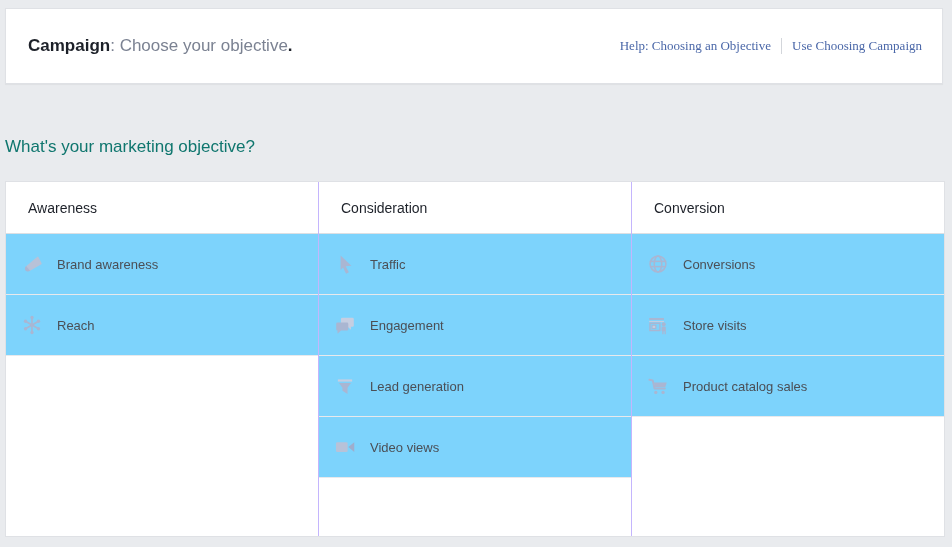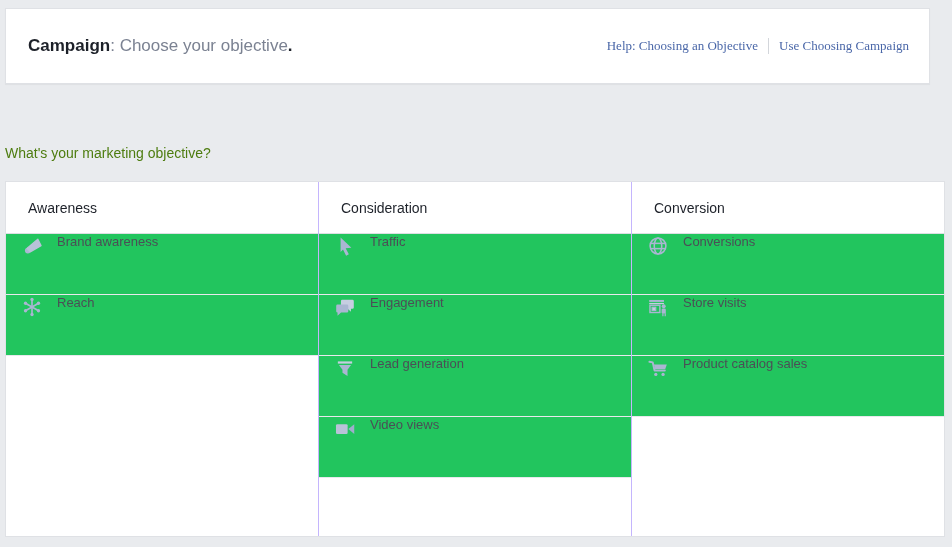--- a/index.html
+++ b/index.html
@@ -5,53 +5,53 @@
   html,body{margin:0;padding:0;}
   body{
     background:#e9ebee;
     font-family:"Liberation Sans","DejaVu Sans",sans-serif;
     -webkit-font-smoothing:antialiased;
   }
   .stage{position:relative;width:952px;height:547px;background:#e9ebee;overflow:hidden;}
 
   
   .topbar{
-    position:absolute;left:5px;right:22px;top:8px;height:76px;
+    position:absolute;left:5px;right:9px;top:8px;height:76px;
     background:#ffffff;border:1px solid #dfe1e5;box-sizing:border-box;
     box-shadow:0 1px 1px rgba(0,0,0,.04);
     display:flex;align-items:center;justify-content:space-between;
     padding:0 20px 0 22px;
   }
   .step-title{font-size:17px;color:#7b8292;white-space:pre;}
   .step-title .strong{font-weight:bold;color:#1d2129;}
   .topbar-links{display:flex;align-items:center;font-size:13px;font-family:Liberation Serif, serif;}
   .topbar-links a{color:#4a67a8;text-decoration:none;cursor:pointer;}
   .link-divider{width:1px;height:16px;background:#d3d6db;margin:0 10px;}
 
   
-  .question{position:absolute;left:5px;top:137px;font-size:14px;color:#4d7c0f;margin-top:8px;}
+  .question{position:absolute;left:5px;top:137px;font-size:17px;color:#0f766e;}
 
   
   .panel{
     position:absolute;left:5px;right:7px;top:181px;height:356px;
     background:#ffffff;border:1px solid #dfe1e5;box-sizing:border-box;
     display:flex;
   }
   .col{flex:1 1 0;display:flex;flex-direction:column;min-width:0;}
   .col + .col{border-left:1px solid #c4b5fd;}
   .col-header{
     height:52px;box-sizing:border-box;flex:0 0 52px;
     display:flex;align-items:center;padding-left:22px;
     font-size:14px;font-weight:normal;color:#1d2129;
     border-bottom:1px solid #dcdfe3;
   }
   .row{
     height:61px;box-sizing:border-box;flex:0 0 61px;
-    display:flex;padding-left:14px;
-    border-bottom:1px solid #e8e9ec;cursor:pointer;background:#22c55e;
+    display:flex;align-items:center;padding-left:14px;
+    border-bottom:1px solid #e8e9ec;cursor:pointer;background:#7dd3fc;
   }
   .icon{width:24px;height:24px;flex:0 0 24px;display:flex;align-items:center;justify-content:center;margin-right:13px;}
   .icon svg{display:block;}
   .label{font-size:13px;color:#4b4f56;}
 </style>
 </head>
 <body>
 
 <div class="stage">
 

